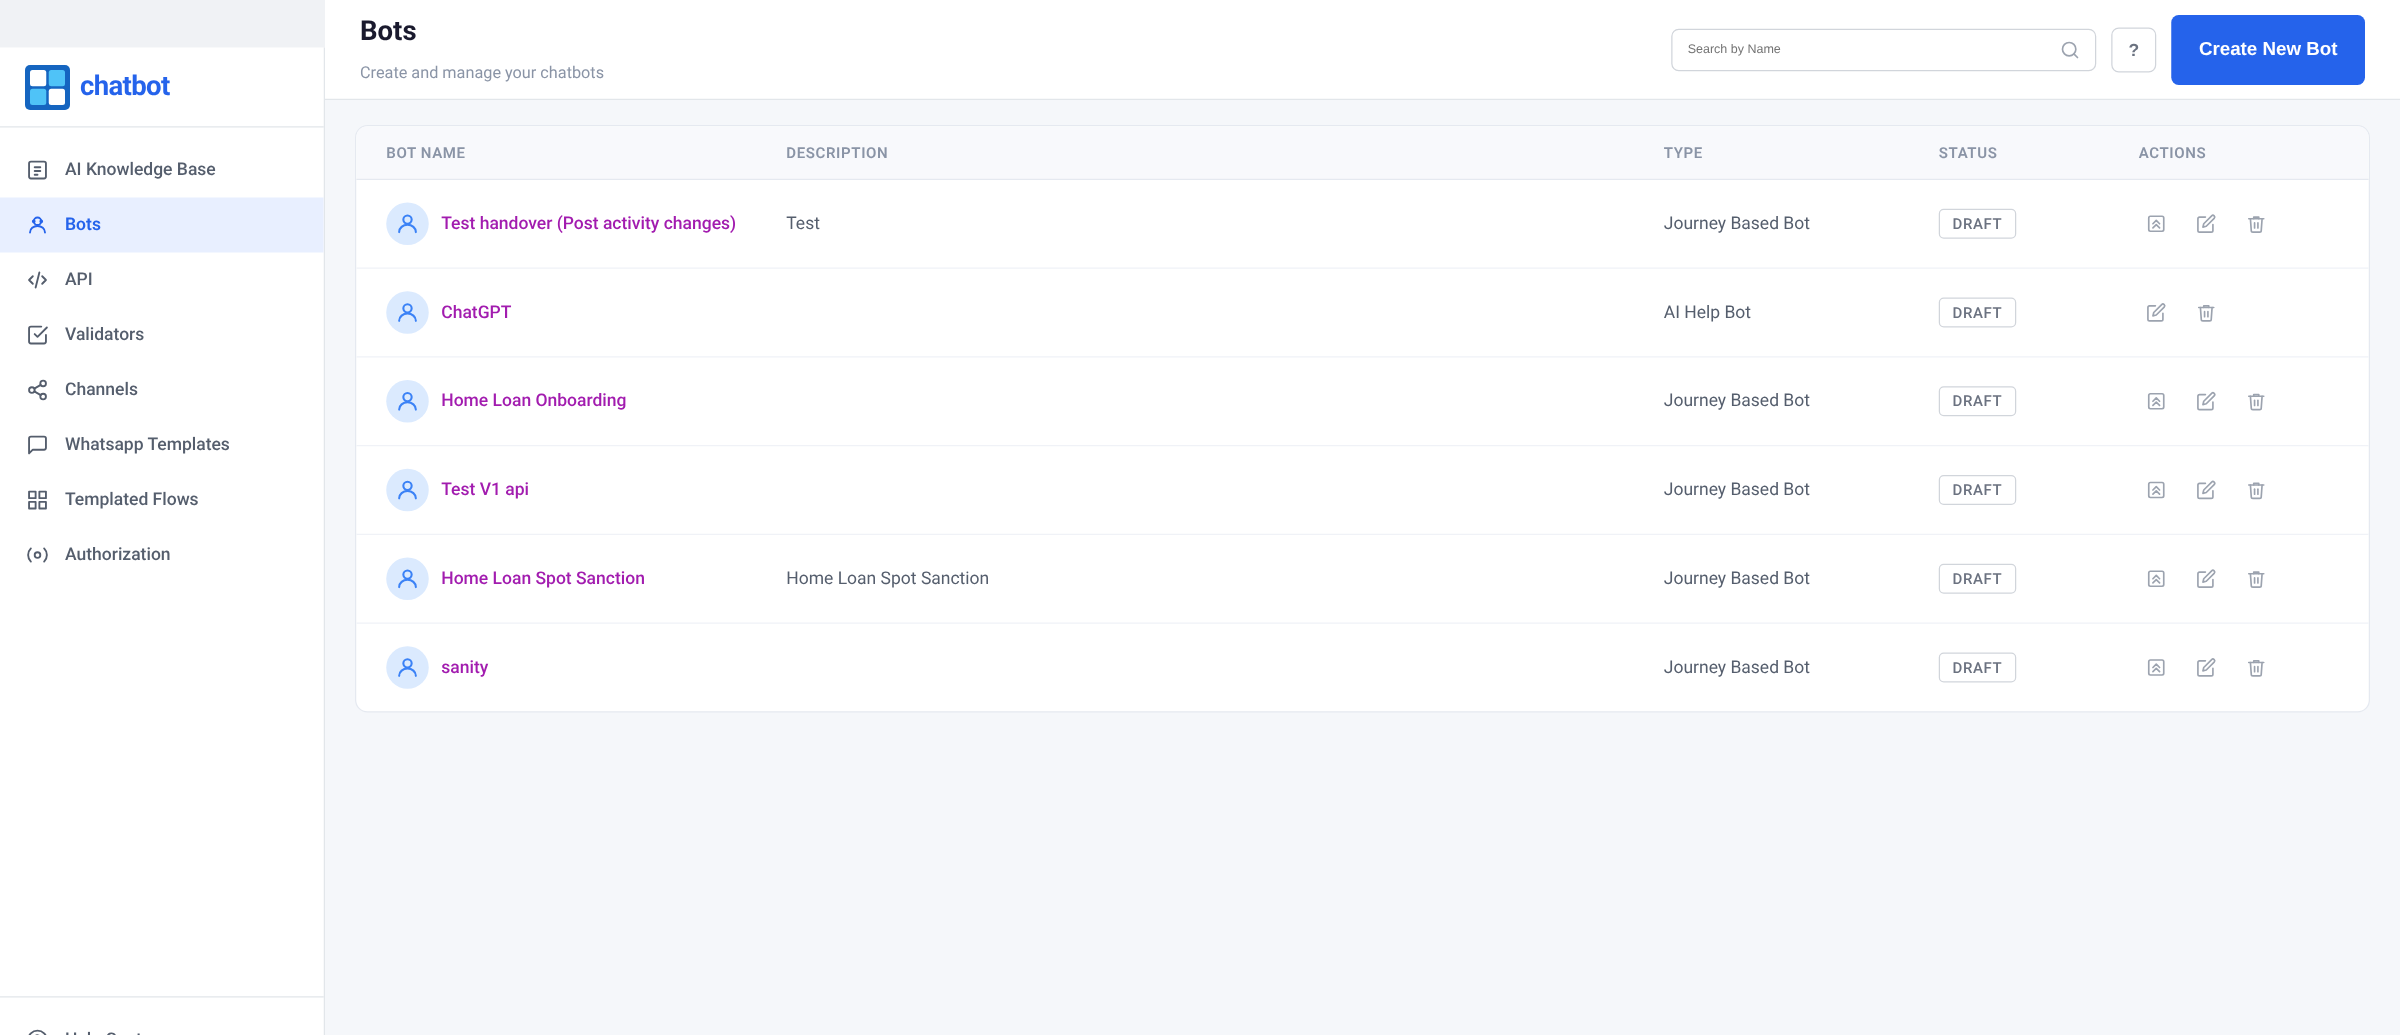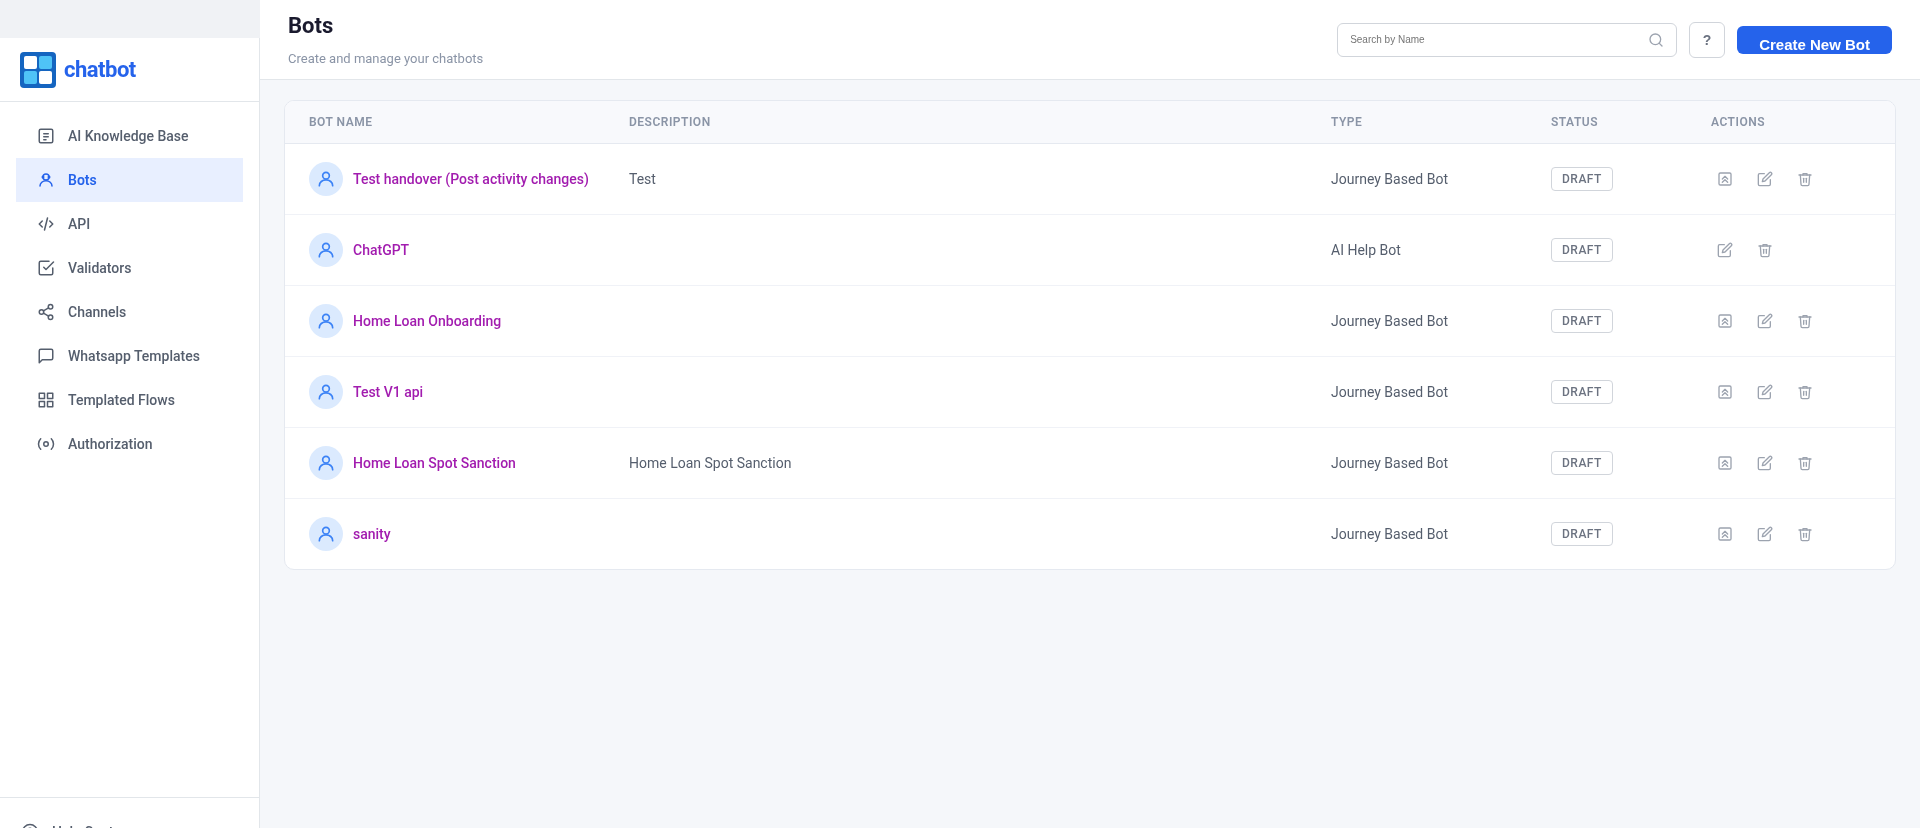--- a/index.html
+++ b/index.html
@@ -31,21 +31,21 @@
     .logo-text {
       font-size: 22px;
       font-weight: 700;
       color: #1a1a2e;
       letter-spacing: -0.5px;
     }
     .logo-text span { color: #2563eb; }
 
     .sidebar-nav {
       flex: 1;
-      padding: 12px 16px;
+      padding: 12px 0;
       overflow-y: auto;
     }
     .nav-item {
       display: flex;
       align-items: center;
       padding: 12px 20px;
       cursor: pointer;
       color: #555e6d;
       font-size: 14px;
       font-weight: 500;
@@ -148,21 +148,21 @@
     .create-btn {
       background: #2563eb;
       color: #fff;
       border: none;
       border-radius: 6px;
       padding: 10px 22px;
       font-size: 15px;
       font-weight: 600;
       cursor: pointer;
       white-space: nowrap;
-      height: 28px;
+      height: 56px;
     }
 
     
     .table-container {
       flex: 1;
       overflow-y: auto;
       padding: 0 24px 24px;
     }
     .bots-table {
       background: #fff;

